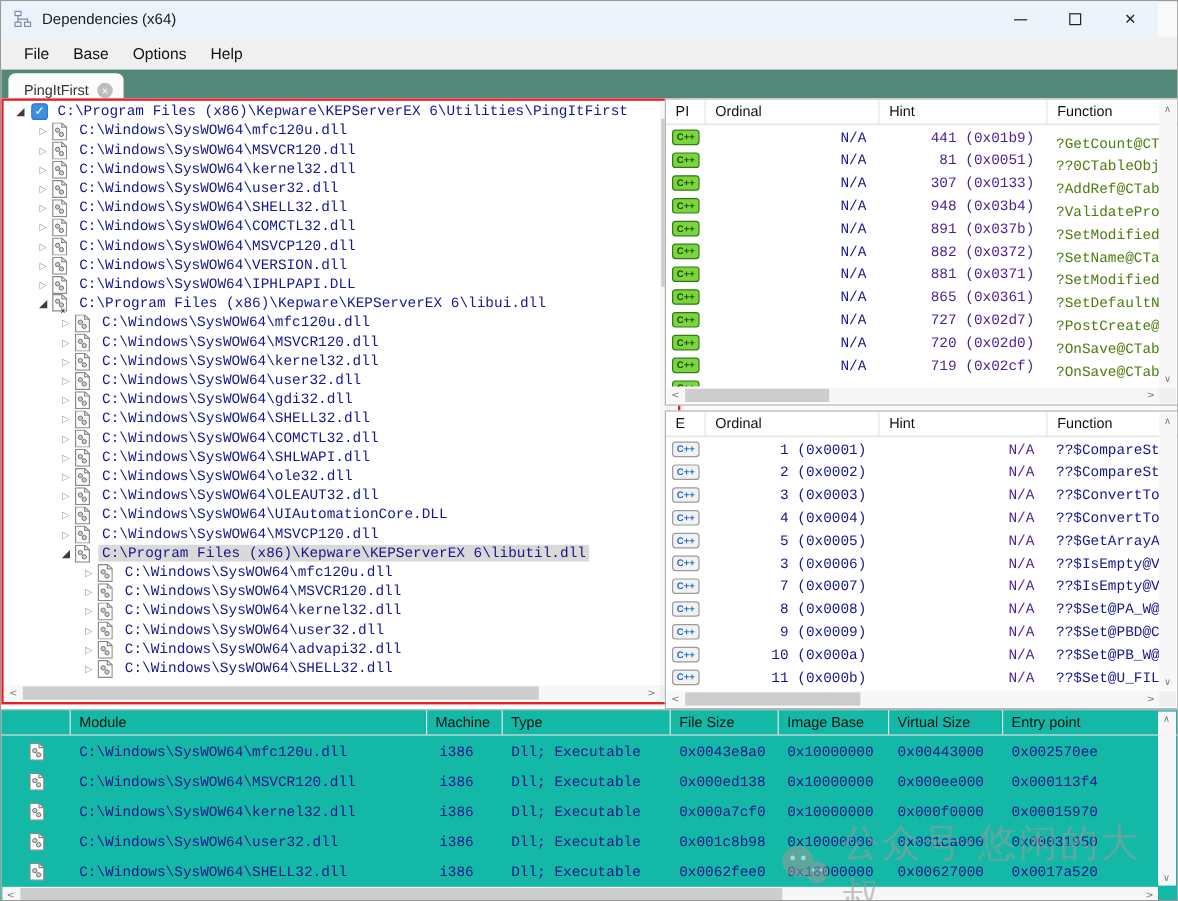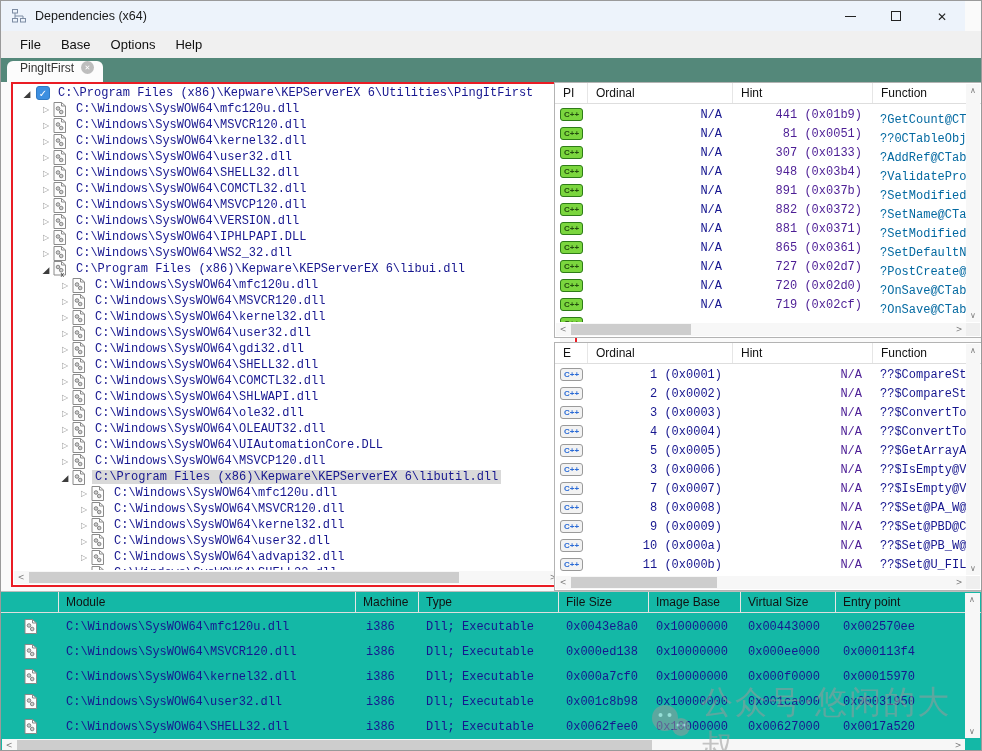--- a/index.html
+++ b/index.html
@@ -16,30 +16,30 @@
   .min-glyph{width:11px;border-top:1.4px solid #222;display:inline-block;}
   .max-glyph{width:10px;height:10px;border:1.3px solid #222;display:inline-block;}
   .close-glyph::before{content:"\2715";font-size:12px;font-family:"DejaVu Sans",sans-serif;}
 
   
   .menubar{position:absolute;top:30px;left:0;right:0;height:27px;background:#f0f0f0;display:flex;align-items:center;padding-left:9px;}
   .menu-item{padding:0 10px;font-size:13px;color:#111;height:100%;display:flex;align-items:center;}
 
   
   .tabbar{position:absolute;top:57px;left:0;right:0;height:24px;background:#54887a;display:flex;align-items:flex-end;padding-left:6px;}
-  .tab{height:21px;background:#fcfcfc;border-radius:6px 6px 0 0;display:flex;align-items:flex-start;gap:7px;
+  .tab{height:21px;background:#fcfcfc;border-radius:6px 6px 0 0;display:flex;align-items:flex-end;gap:7px;
        padding:0 9px 0 13px;font-size:12px;color:#333;}
   .tab-close{width:13px;height:13px;border-radius:50%;background:#bdbdbd;color:#fff;display:inline-flex;align-items:center;justify-content:center;}
   .tab-close::before{content:"\2715";font-size:7px;font-family:"DejaVu Sans",sans-serif;}
 
   
   .main{position:absolute;top:81px;left:0;right:0;height:509px;background:#fafafa;}
 
   
-  .tree-panel{position:absolute;left:10px;top:0;width:566px;height:505px;border:2px solid #ea1c24;background:#fff;}
+  .tree-panel{position:absolute;left:0;top:0;width:566px;height:505px;border:2px solid #ea1c24;background:#fff;}
   .tree-rows{position:absolute;top:1px;left:1px;right:16px;bottom:15px;overflow:hidden;
              font-family:"Liberation Mono",monospace;font-size:12px;color:#16168f;}
   .tree-row{height:16px;display:flex;align-items:center;white-space:nowrap;}
   .exp{width:14px;flex:0 0 14px;text-align:center;font-family:"DejaVu Sans",sans-serif;line-height:16px;}
   .exp-collapsed::before{content:"\25B7";font-size:8px;color:#9a9a9a;}
   .exp-expanded::before{content:"\25E2";font-size:9px;color:#3c3c3c;}
   .tree-checkbox{width:14px;height:14px;flex:0 0 14px;background:#3d8fe0;border:1px solid #2f79c4;border-radius:3px;
                  margin:0 5px 0 2px;display:inline-flex;align-items:center;justify-content:center;}
   .tree-checkbox::before{content:"\2713";color:#fff;font-size:10px;font-family:"DejaVu Sans",sans-serif;}
   .dll-icon{width:16px;flex:0 0 16px;margin-right:4px;display:inline-flex;align-items:center;}
@@ -71,21 +71,21 @@
              font-family:"Liberation Mono",monospace;font-size:12px;}
   .grid-row{height:19px;display:flex;align-items:center;white-space:nowrap;}
   .cell-badge{width:33px;flex:0 0 33px;display:flex;justify-content:center;}
   .badge{width:23px;height:13px;border-radius:3px;display:inline-flex;align-items:center;justify-content:center;
          font-family:"Liberation Sans",sans-serif;font-size:8px;font-weight:bold;letter-spacing:0;}
   .badge-import{background:#7bd63e;border:1px solid #2e7c18;color:#234d0e;}
   .badge-export{background:#f2f2f2;border:1px solid #9a9a9a;color:#2b6bd6;}
   .cell-ordinal{width:134px;flex:0 0 134px;text-align:right;color:#16168f;}
   .cell-hint{width:140px;flex:0 0 140px;text-align:right;color:#4c1d95;}
   .cell-func{padding-left:18px;overflow:hidden;}
-  .func-import{color:#0369a1;margin-top:11px;}
+  .func-import{color:#4d7c0f;margin-top:11px;}
   .func-export{color:#16168f;}
 
   
   .modules-panel{position:absolute;top:590px;left:0;right:0;height:161px;background:#14b8a6;border-top:1px solid #bdbdbd;}
   .mod-header{height:21px;display:flex;align-items:stretch;font-size:12px;color:#111;border-bottom:1px solid #dedede;padding-right:16px;}
   .mh{display:flex;align-items:center;padding-left:7px;border-right:1px solid #e6e6e6;}
   .mh-icon{width:58px;flex:0 0 58px;}
   .mh-module{width:297px;flex:0 0 297px;}
   .mh-machine{width:63px;flex:0 0 63px;}
   .mh-type{width:140px;flex:0 0 140px;}
@@ -284,34 +284,20 @@
             <span class="dll-icon">
               <svg width="13" height="15" viewBox="0 0 13 15">
                 <path d="M1 .5h7.5L12.5 4v10.5h-11.5z" fill="#fdfdfd" stroke="#8a8a8a"></path>
                 <path d="M8.5 .5V4h4" fill="none" stroke="#8a8a8a"></path>
                 <circle cx="5" cy="6.5" r="1.8" fill="#cfcfcf" stroke="#6d6d6d" stroke-width=".8"></circle>
                 <circle cx="8.2" cy="10" r="1.8" fill="#cfcfcf" stroke="#6d6d6d" stroke-width=".8"></circle>
               </svg>
             </span>
 
             <span class="tree-label">C:\Windows\SysWOW64\IPHLPAPI.DLL</span>
-          </div>
-          <div class="tree-row" style="padding-left: 25px;">
-            <span class="exp exp-collapsed"></span>
-
-            <span class="dll-icon">
-              <svg width="13" height="15" viewBox="0 0 13 15">
-                <path d="M1 .5h7.5L12.5 4v10.5h-11.5z" fill="#fdfdfd" stroke="#8a8a8a"></path>
-                <path d="M8.5 .5V4h4" fill="none" stroke="#8a8a8a"></path>
-                <circle cx="5" cy="6.5" r="1.8" fill="#cfcfcf" stroke="#6d6d6d" stroke-width=".8"></circle>
-                <circle cx="8.2" cy="10" r="1.8" fill="#cfcfcf" stroke="#6d6d6d" stroke-width=".8"></circle>
-              </svg>
-            </span>
-
-            <span class="tree-label">C:\Windows\SysWOW64\WS2_32.dll</span>
           </div>
           <div class="tree-row" style="padding-left: 25px;">
 
             <span class="exp exp-expanded"></span>
 
             <span class="dll-icon">
               <svg width="13" height="16" viewBox="0 0 13 16">
                 <path d="M1 .5h7.5L12.5 4v10h-11.5z" fill="#fdfdfd" stroke="#8a8a8a"></path>
                 <path d="M8.5 .5V4h4" fill="none" stroke="#8a8a8a"></path>
                 <circle cx="5" cy="6" r="1.8" fill="#cfcfcf" stroke="#6d6d6d" stroke-width=".8"></circle>

